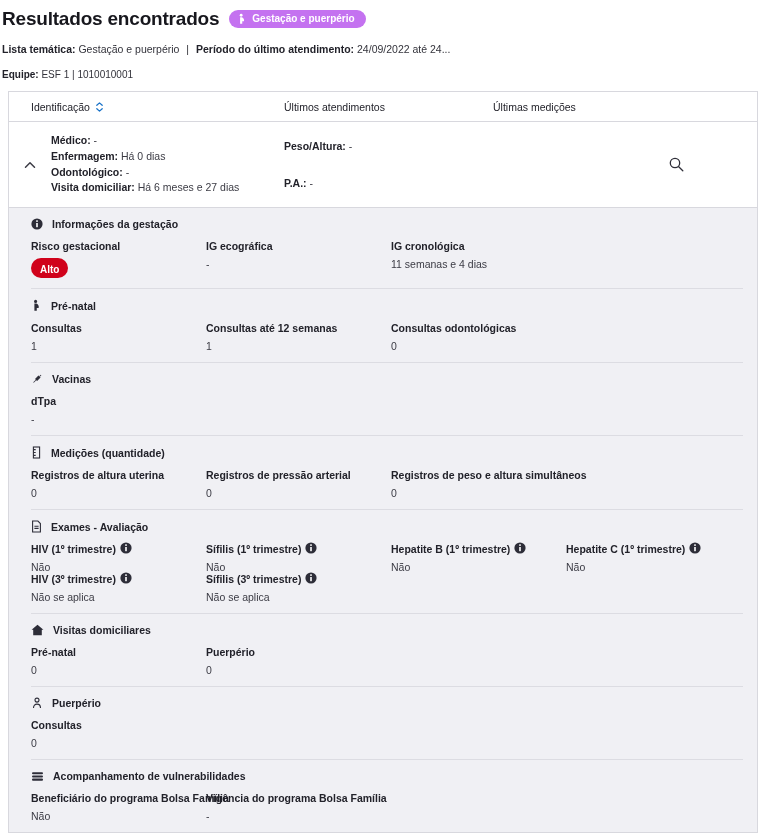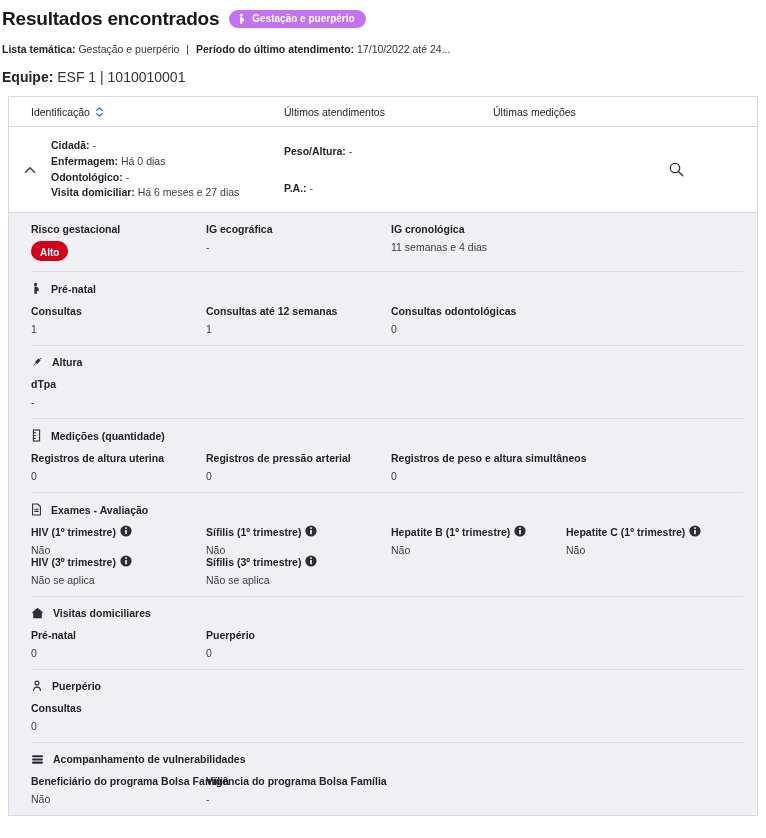--- a/index.html
+++ b/index.html
@@ -5,21 +5,21 @@
   * { margin:0; padding:0; box-sizing:border-box; }
   html,body { width:766px; height:838px; overflow:hidden; background:#ffffff;
     font-family:"Liberation Sans", sans-serif; color:#2b2b33; }
   .page-header { padding:8px 14px 0 2px; }
   .title-line { display:flex; align-items:center; gap:10px; }
   h1 { font-size:19px; font-weight:700; color:#17171d; letter-spacing:-0.2px; }
   .badge-purple { display:inline-flex; align-items:center; gap:5px; background:#c472f0;
     color:#fff; border-radius:999px; padding:2.5px 11px 3px 8px; font-size:10px; font-weight:700; }
   .meta-line { margin-top:13px; font-size:10.5px; color:#33333b; }
   .meta-line b, .team-line b { font-weight:700; color:#22222a; }
-  .team-line { margin-top:14px; font-size:14px; color:#33333b; }
+  .team-line { margin-top:14px; font-size:10px; color:#33333b; }
   .sep-pipe { margin:0 4px; color:#33333b; }
 
   .card { margin:11px 8px 0 8px; border:1px solid #d8d8de; background:#fff; }
 
   .table-head { display:grid; grid-template-columns:253px 209px 1fr; align-items:center;
     padding:9px 12px 8px 22px; border-bottom:1px solid #d8d8de; font-size:10.5px;
     font-weight:400; color:#22222a; }
   .th-cell { display:flex; align-items:center; gap:5px; }
 
   .patient-row { display:grid; grid-template-columns:42px 233px 209px 200px 1fr;
@@ -64,21 +64,21 @@
           </svg>
       </span>
       <span>Gestação e puerpério</span>
     </span>
   </div>
   <div class="meta-line">
     <b>Lista temática:</b>
     <span>Gestação e puerpério</span>
     <span class="sep-pipe">|</span>
     <b>Período do último atendimento:</b>
-    <span>17/10/2022 até 24...</span>
+    <span>24/09/2022 até 24...</span>
   </div>
   <div class="team-line">
     <b>Equipe:</b>
     <span>ESF 1 | 1010010001</span>
   </div>
 </div>
 
 <div class="card">
   <div class="table-head">
     <div class="th-cell">
@@ -100,41 +100,51 @@
 
   <div class="patient-row">
     <div class="expander">
       <span class="icon-slot">
         <svg width="12" height="8" viewBox="0 0 12 8" fill="none" stroke="#3c3c46" stroke-width="1.5" stroke-linecap="round" stroke-linejoin="round">
             <path d="M1.5 6.3 L6 1.8 L10.5 6.3"></path>
           </svg>
       </span>
     </div>
     <div class="atend-block">
-        <div><span class="lbl">Cidadã: </span><span class="val">-</span></div>
+        <div><span class="lbl">Médico: </span><span class="val">-</span></div>
         <div><span class="lbl">Enfermagem: </span><span class="val">Há 0 dias</span></div>
         <div><span class="lbl">Odontológico: </span><span class="val">-</span></div>
         <div><span class="lbl">Visita domiciliar: </span><span class="val">Há 6 meses e 27 dias</span></div>
       </div>
     <div class="med-block">
         <div><span class="lbl">Peso/Altura: </span><span class="val">-</span></div>
         <div><span class="lbl">P.A.: </span><span class="val">-</span></div>
       </div>
     <div class="search-cell">
       <span class="icon-slot">
         <svg width="17" height="17" viewBox="0 0 17 17" fill="none" stroke="#2e2e38" stroke-width="1.3" stroke-linecap="round">
             <circle cx="7" cy="7" r="4.7"></circle>
             <path d="M10.7 10.7 L14.8 14.8"></path>
           </svg>
       </span>
     </div>
   </div>
 
   <div class="details">
       <div class="section">
+        <div class="section-title">
+          <span class="icon-slot">
+            <svg width="12" height="12" viewBox="0 0 12 12">
+              <circle cx="6" cy="6" r="5.6" fill="#2d2d38"></circle>
+              <rect x="5.2" y="5" width="1.6" height="4.2" fill="#fff"></rect>
+              <rect x="5.2" y="2.3" width="1.6" height="1.6" fill="#fff"></rect>
+            </svg>
+          </span>
+          <span>Informações da gestação</span>
+        </div>
         <div class="fields-grid">
           <div><div class="field-label">
               <span>Risco gestacional</span>
             </div><span class="badge-red">Alto</span></div>
           <div>
             <div class="field-label">
               <span>IG ecográfica</span>
             </div>
             <div class="field-value">-</div>
           </div>
@@ -183,21 +193,21 @@
         <div class="section-title">
           <span class="icon-slot">
             <svg width="12" height="12" viewBox="0 0 12 12">
               <g transform="rotate(45 6 6)" fill="#2d2d38">
                 <rect x="4.5" y="2.4" width="3" height="5" rx="0.4"></rect>
                 <rect x="5.6" y="0.3" width="0.9" height="2.1"></rect>
                 <rect x="5.7" y="7.4" width="0.7" height="3.6"></rect>
               </g>
             </svg>
           </span>
-          <span>Altura</span>
+          <span>Vacinas</span>
         </div>
         <div class="fields-grid">
           <div>
             <div class="field-label">
               <span>dTpa</span>
             </div>
             <div class="field-value">-</div>
           </div>
         </div>
       </div>

